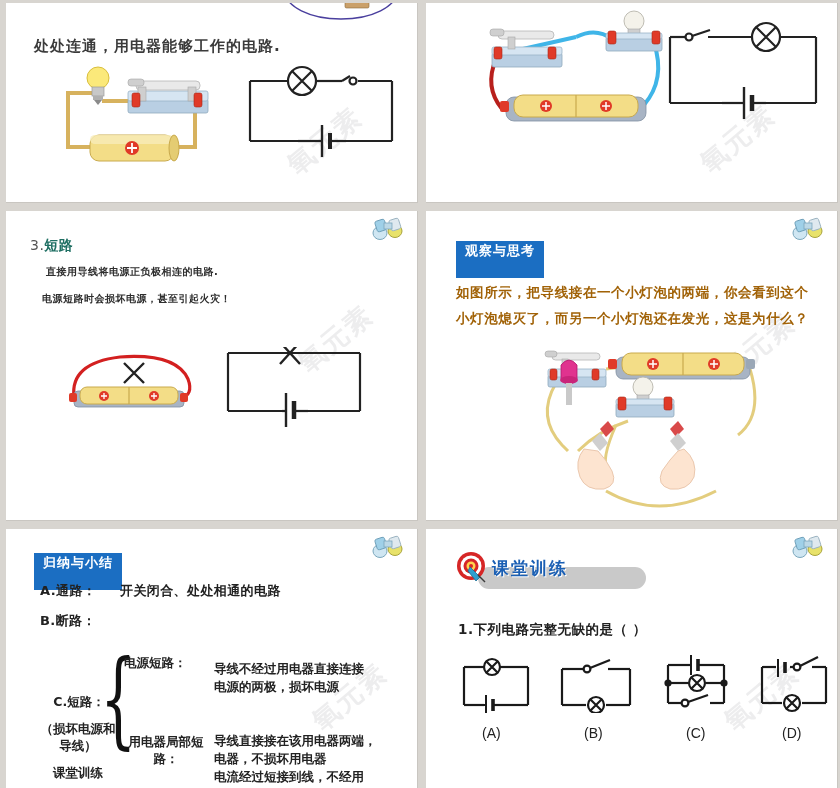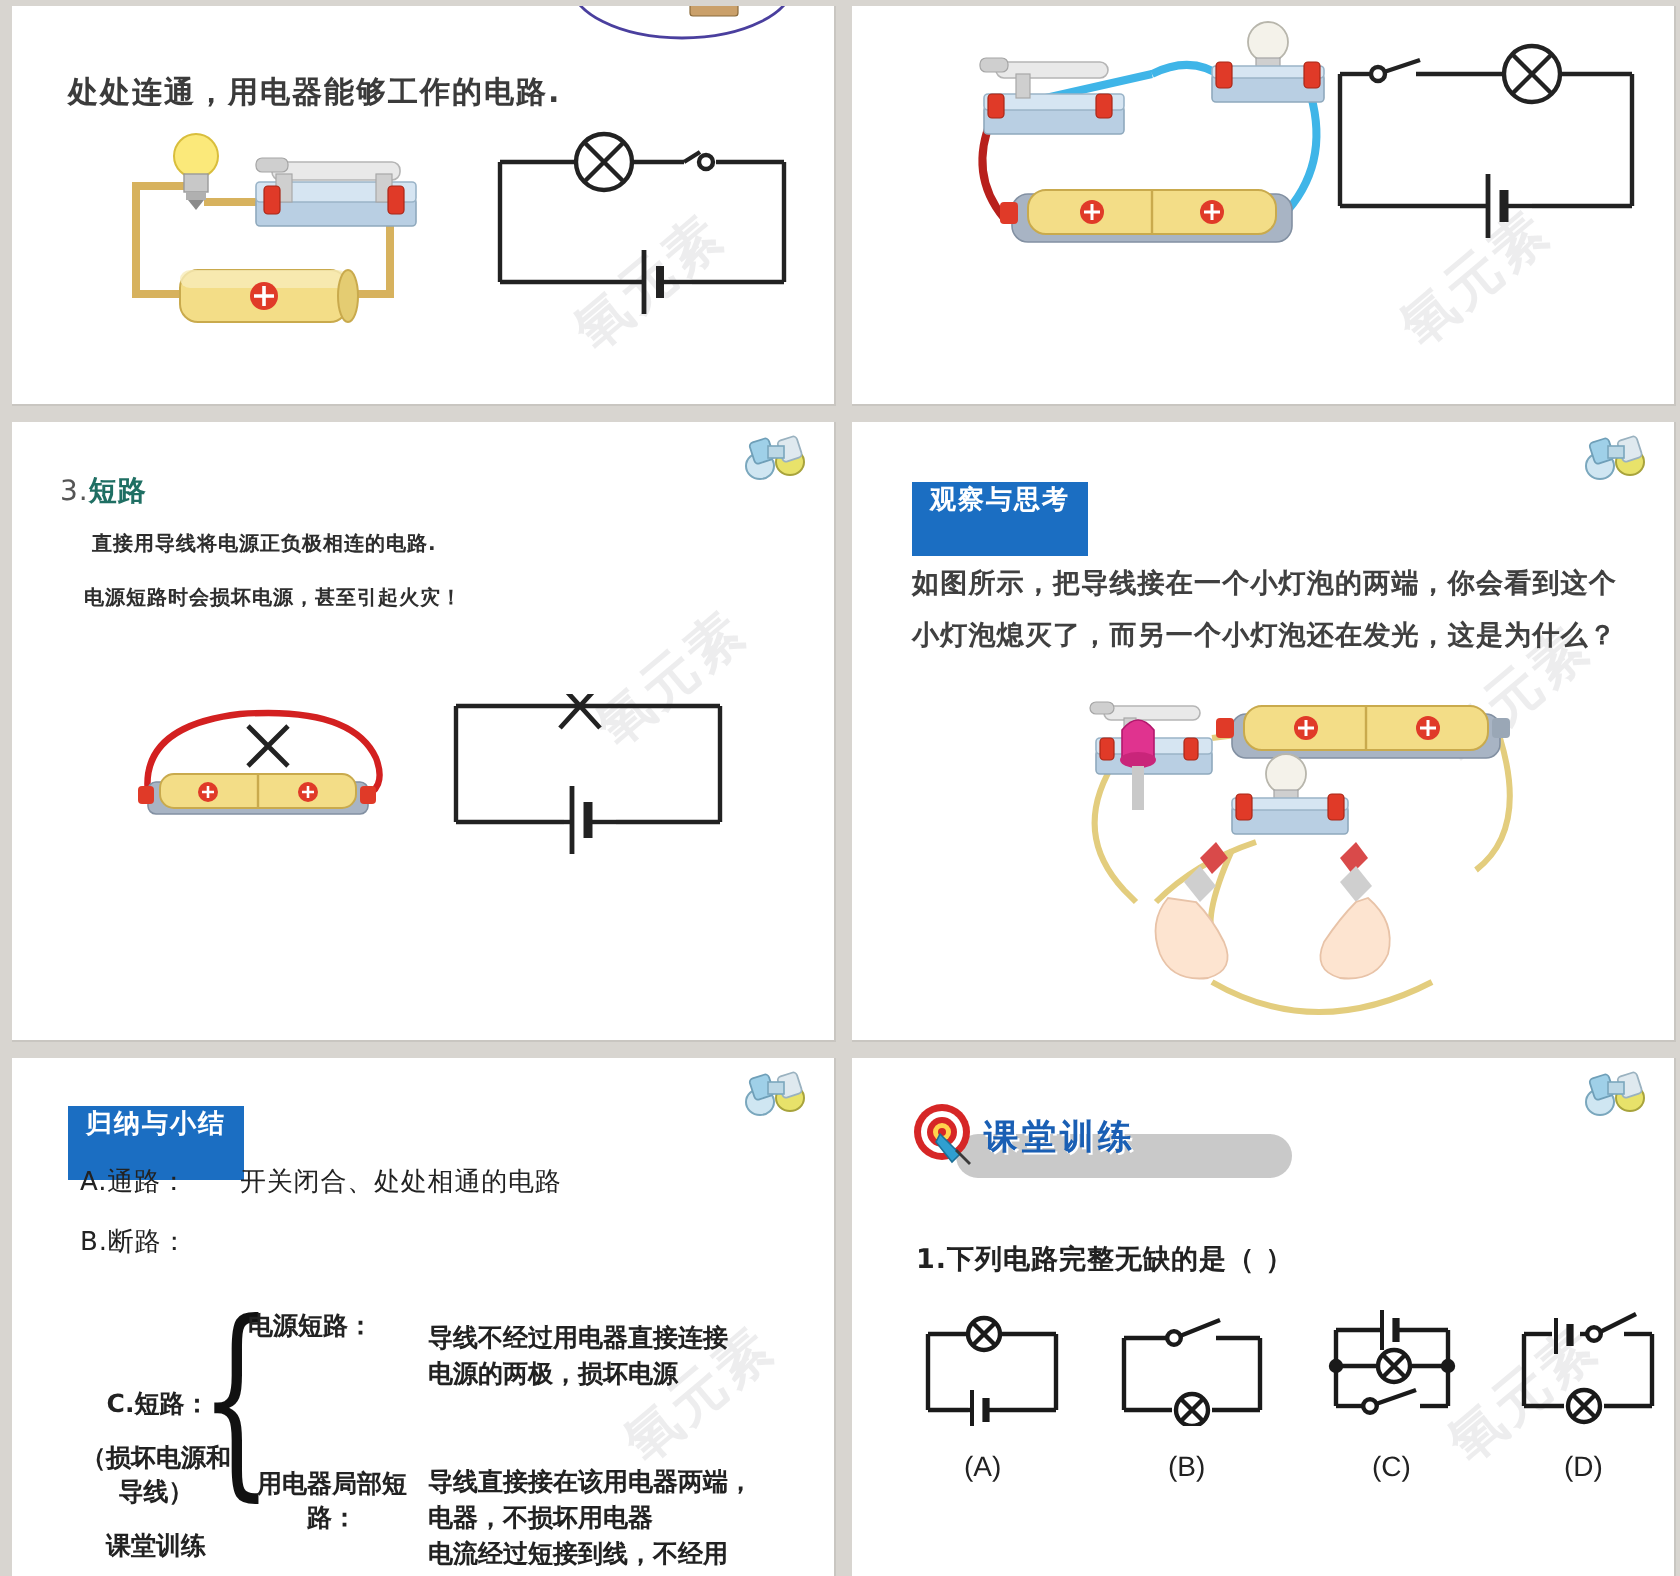--- a/index.html
+++ b/index.html
@@ -60,26 +60,26 @@
   .body-line {
     position:absolute; font-size:10px; color:#2e2e2e;
     letter-spacing:.5px; white-space:nowrap; font-weight:600;
   }
   .bluebox {
     position:absolute; background:#1b6ec2; color:#fff;
     font-size:13px; font-weight:700; padding:3px 9px 20px;
     letter-spacing:1px; line-height:1.1;
   }
   .para {
-    position:absolute; font-size:13.5px; color:#404040;
+    position:absolute; font-size:13.5px; color:#a16207;
     line-height:1.75; letter-spacing:.6px; font-weight:600;
   }
 
   
-  .sum-row { position:absolute; font-size:13px; color:#222; font-weight:400; letter-spacing:.4px; }
+  .sum-row { position:absolute; font-size:13px; color:#222; font-weight:700; letter-spacing:.4px; }
   .brace {
     position:absolute; font-size:104px; color:#111;
     font-family:"DejaVu Serif", serif; line-height:1;
     transform: scaleX(0.55);
     transform-origin: left center;
   }
   .sum-small { position:absolute; font-size:12.5px; color:#222; font-weight:600; text-align:center; line-height:1.35; }
   .sum-desc { position:absolute; font-size:12.5px; color:#222; font-weight:600; line-height:1.45; }
 
   

